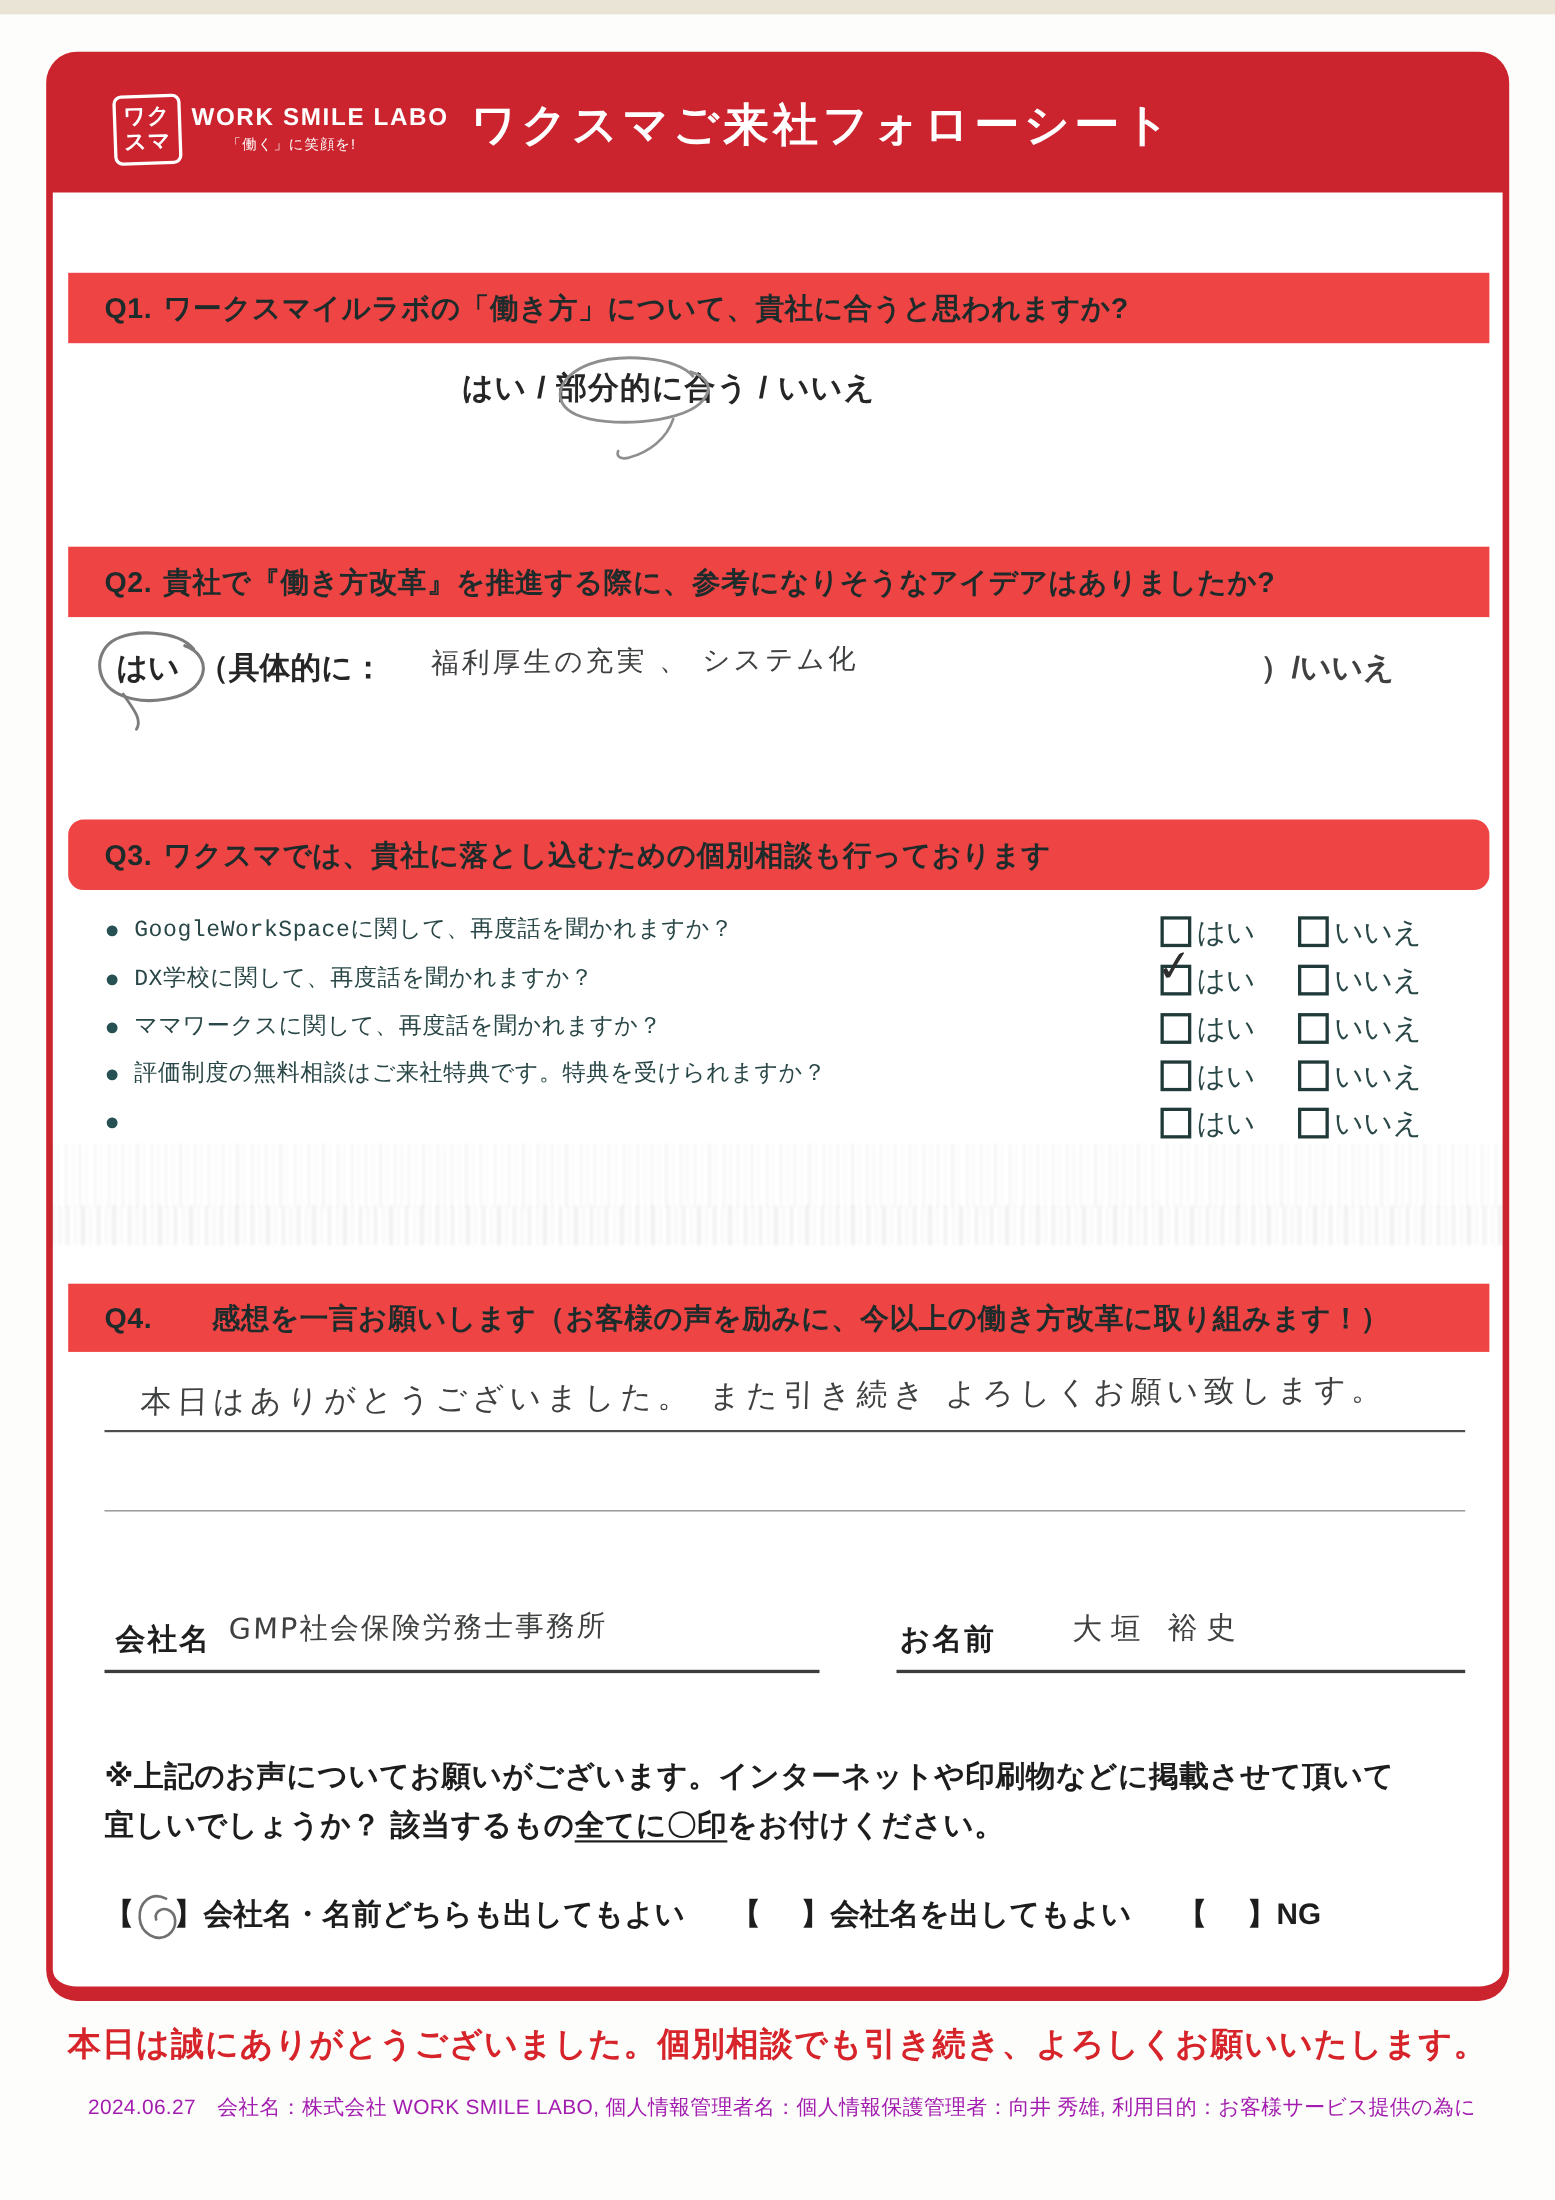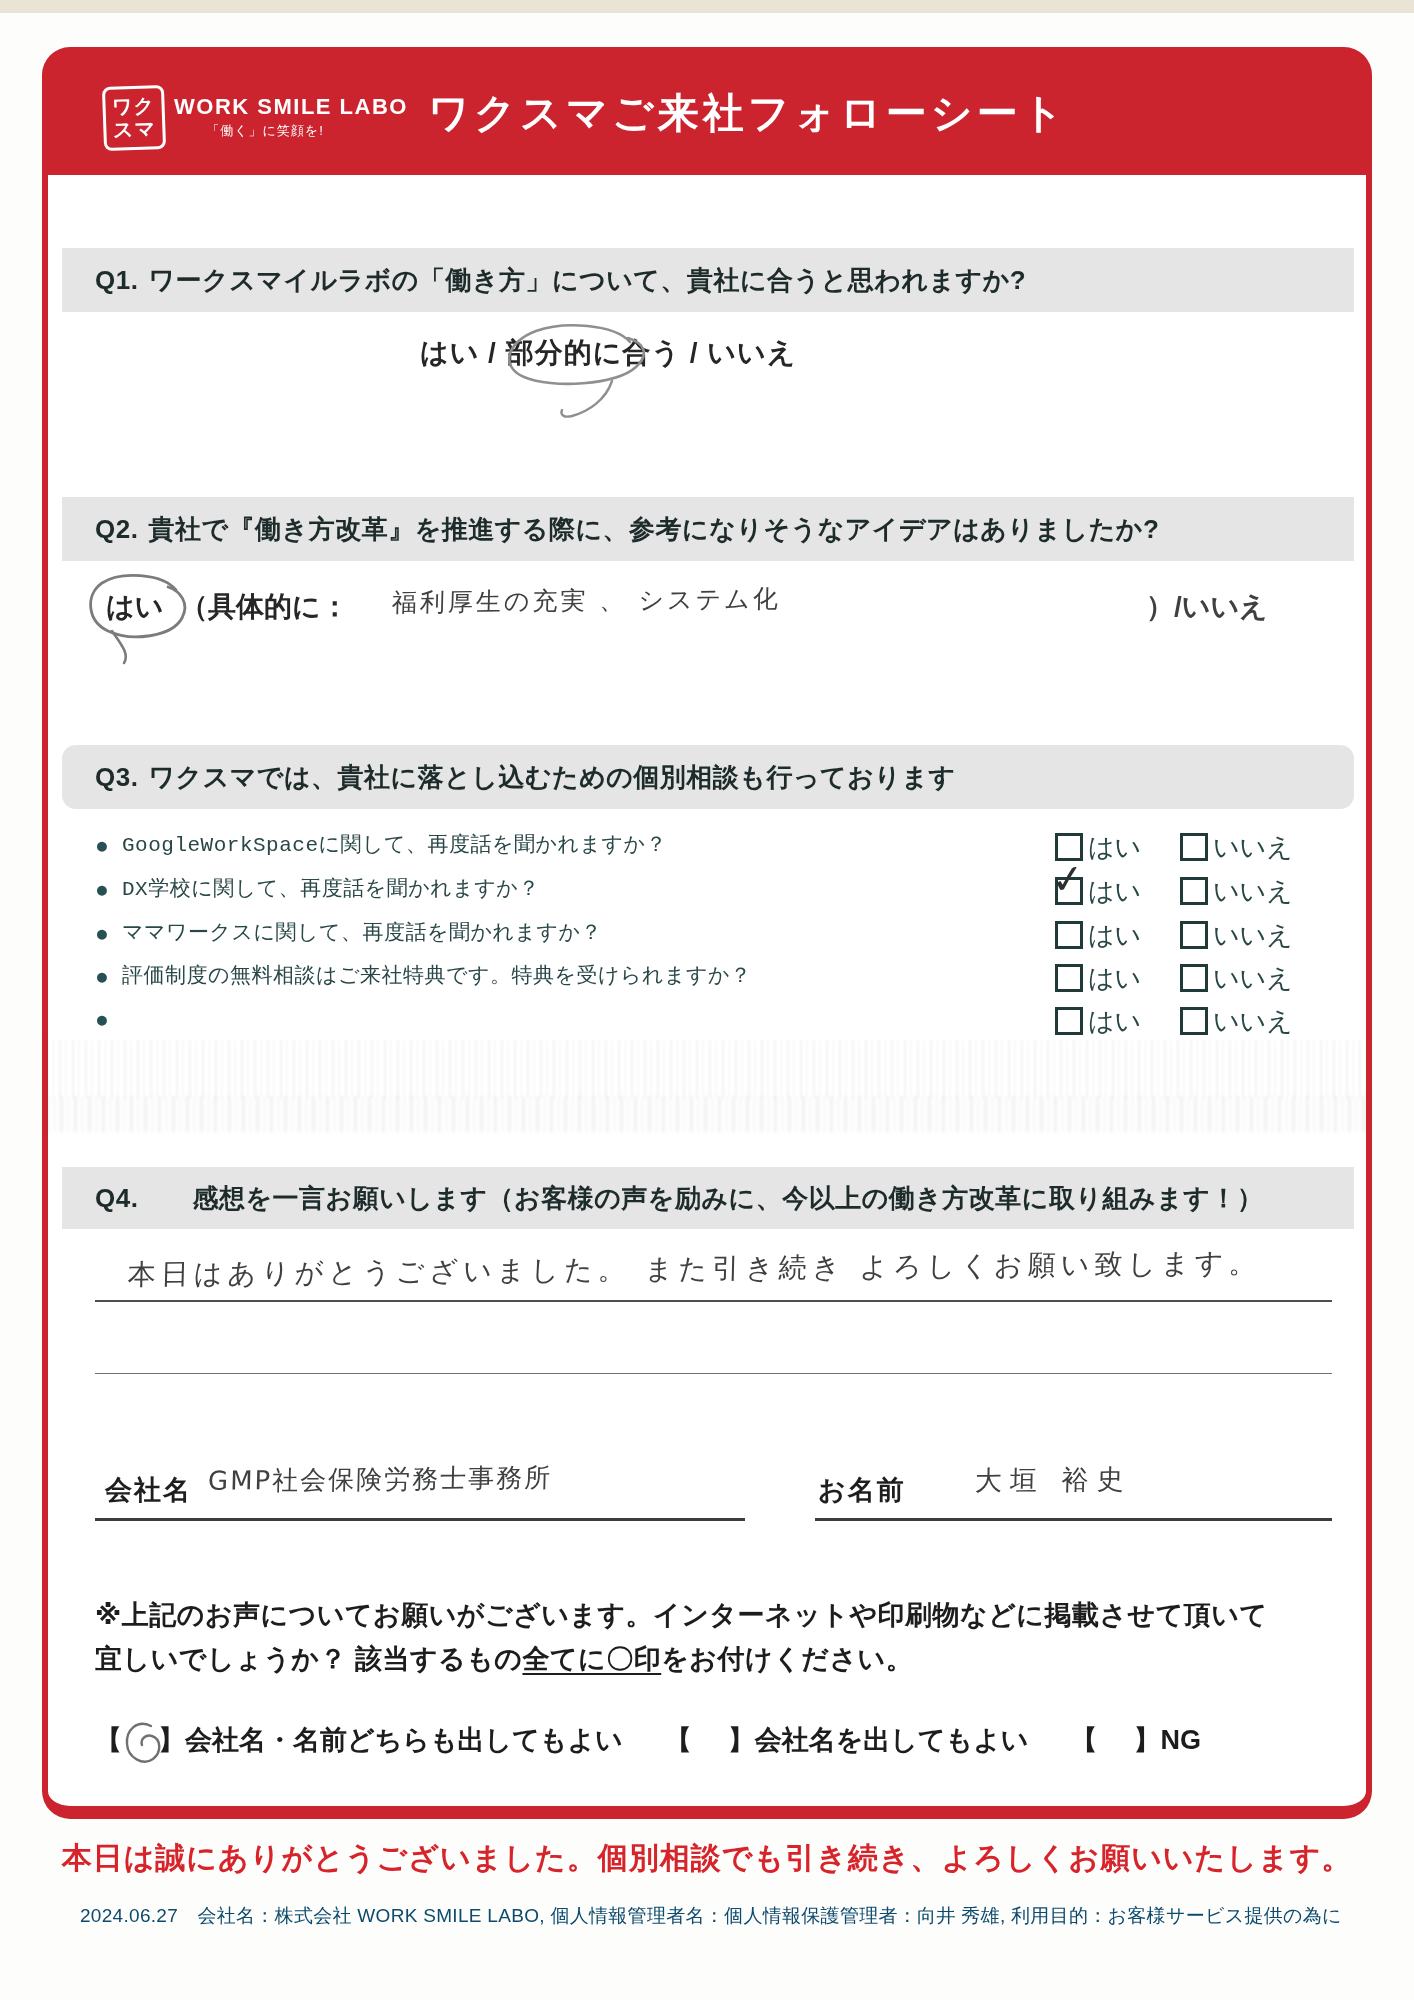--- a/index.html
+++ b/index.html
@@ -27,21 +27,21 @@
     transform:rotate(-2deg);
     color:#ffffff;font-weight:bold;font-size:20px;line-height:1.15;
     display:flex;flex-direction:column;align-items:center;justify-content:center;
     letter-spacing:1px;
   }
   .brand{left:174px;top:94px;color:#ffffff;font-weight:bold;font-size:22px;letter-spacing:1.5px;}
   .tagline{left:180px;top:122px;width:170px;text-align:center;color:#ffffff;font-size:13px;letter-spacing:1px;}
   .sheet-title{left:428px;top:86px;color:#ffffff;font-weight:bold;font-size:41px;letter-spacing:4px;}
   
   .band{
-    left:62px;width:1292px;height:64px;background:#e5e5e5;
+    left:62px;width:1292px;height:64px;background:#ef4444;
     display:flex;align-items:center;padding-left:33px;box-sizing:border-box;
     font-weight:bold;font-size:26px;color:#1e2b2b;letter-spacing:0.5px;
   }
   .band .qnum{margin-right:10px;}
   
   .q1-answer{left:420px;top:334px;font-weight:bold;font-size:28px;color:#262626;letter-spacing:1px;white-space:pre;}
   
   .q2-yes{left:106px;top:588px;font-weight:bold;font-size:28px;color:#262626;}
   .q2-prefix{left:180px;top:588px;font-weight:bold;font-size:28px;color:#262626;}
   .q2-hand{left:392px;top:584px;font-size:25px;letter-spacing:3px;}
@@ -81,21 +81,21 @@
   
   .note{font-weight:bold;font-size:27px;color:#1d1d1d;letter-spacing:0.5px;}
   .note1{left:95px;top:1597px;}
   .note2{left:95px;top:1641px;}
   .note2 u{text-underline-offset:5px;}
   .consent-row{left:95px;top:1722px;display:flex;align-items:center;font-weight:bold;font-size:27px;color:#1d1d1d;}
   .consent-opt{display:flex;align-items:center;margin-right:42px;}
   .bracket-gap{display:inline-block;width:36px;height:34px;position:relative;}
   
   .thanks{left:0;top:1838px;width:1414px;text-align:center;font-weight:bold;font-size:30px;color:#d7232a;letter-spacing:1px;}
-  .info-line{left:80px;top:1903px;width:1280px;font-size:19px;color:#0c4a6e;letter-spacing:0.3px;}
+  .info-line{left:80px;top:1903px;width:1280px;font-size:19px;color:#a21caf;letter-spacing:0.3px;}
   svg{display:block;}
 </style>
 </head>
 <body>
 
 <div class="page">
 
   <div class="abs top-strip"></div>
 
   <div class="abs card"></div>

